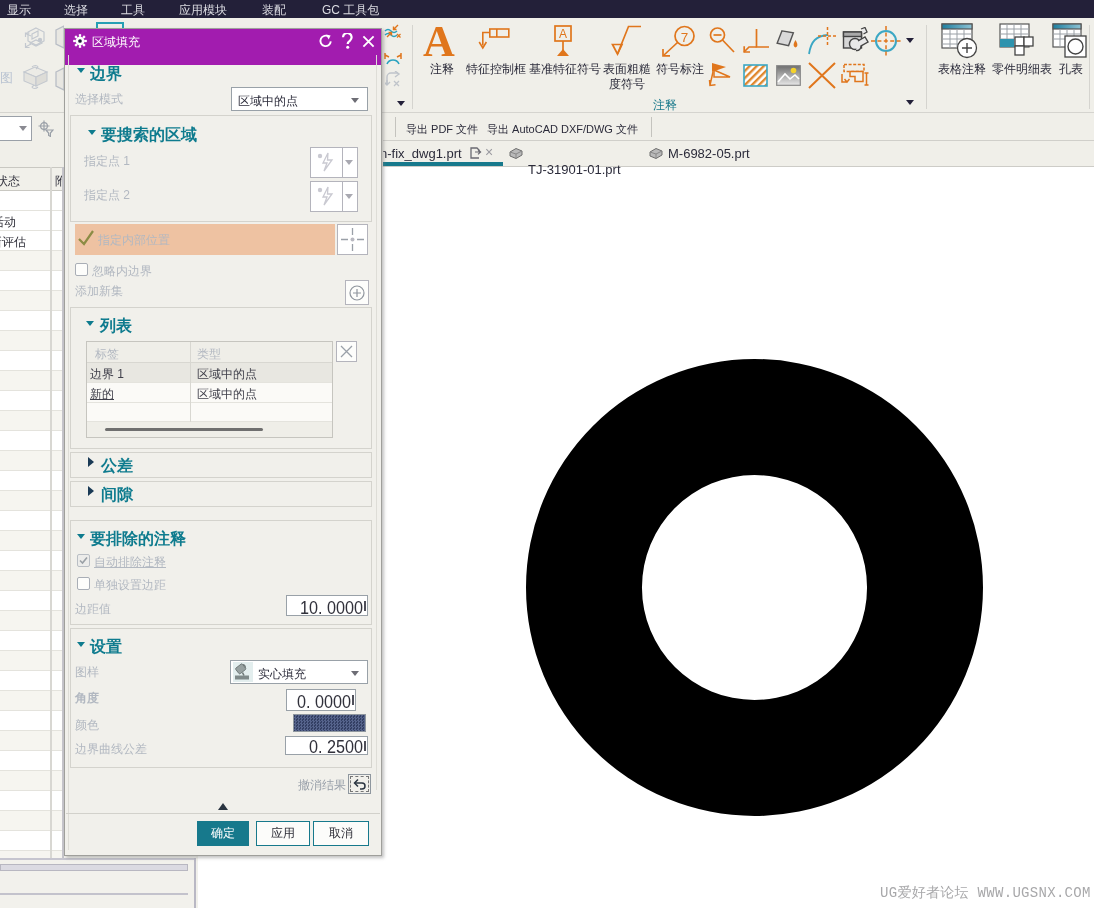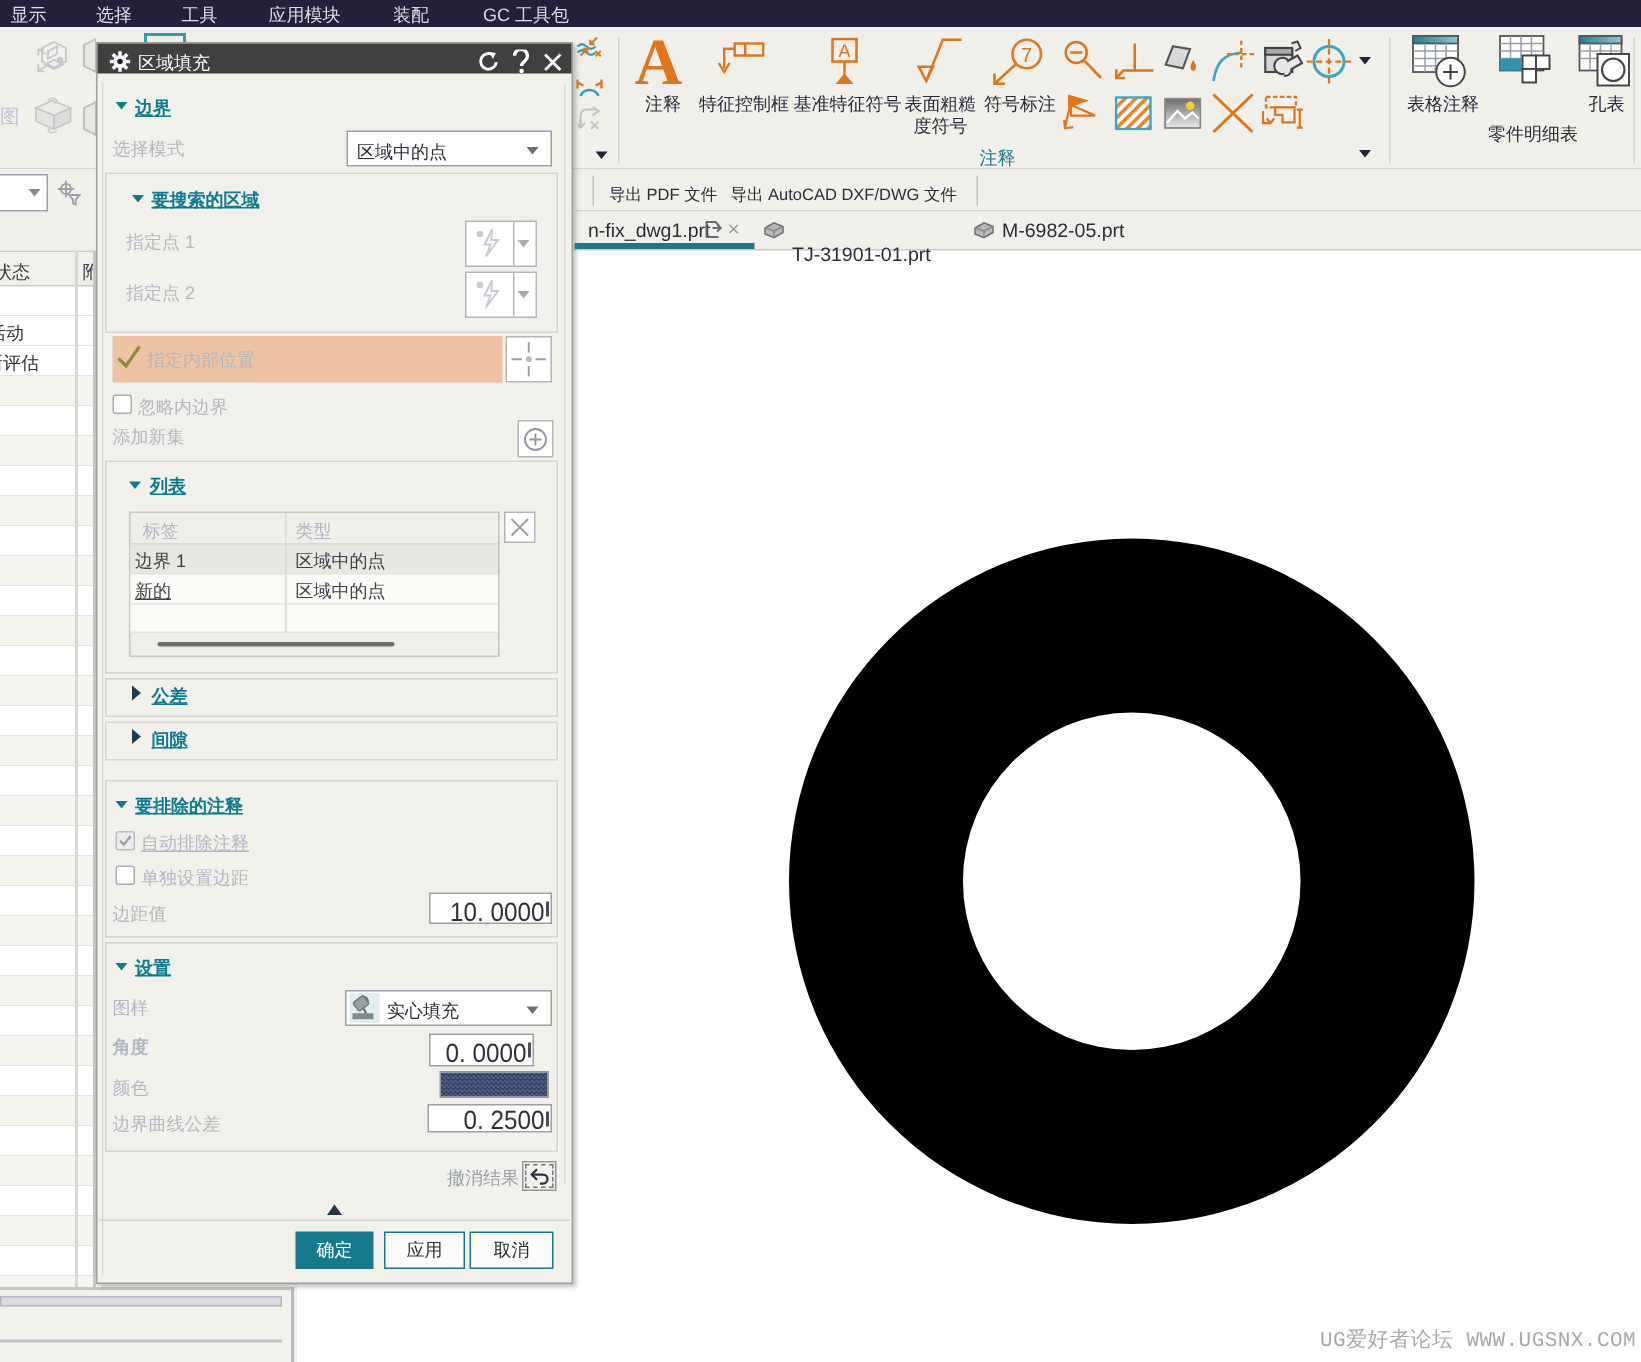--- a/index.html
+++ b/index.html
@@ -1,21 +1,21 @@
 <!DOCTYPE html>
 <html><head>
 <meta charset="utf-8">
 <style>
 html,body{margin:0;padding:0;}
 body{width:1094px;height:908px;overflow:hidden;position:relative;background:#fff;
  font-family:"Liberation Sans",sans-serif;}
 .ab{position:absolute;}
 .t12{font-size:12px;color:#2b2b3a;white-space:nowrap;}
 .lbl{font-size:12px;color:#b2b8c1;white-space:nowrap;}
-.teal{font-size:12px;font-weight:bold;color:#0e7b8e;white-space:nowrap;text-decoration:underline;}
+.teal{font-size:16px;font-weight:bold;color:#0e7b8e;white-space:nowrap;}
 .gbox{position:absolute;border:1px solid #d4d3cd;background:#f1f0eb;}
 .inp{position:absolute;background:#fff;border:1px solid #99a1a8;}
 .num{position:absolute;right:4px;top:2px;font-size:18px;color:#30303a;
  transform:scale(0.9,0.98);transform-origin:right top;letter-spacing:0px;white-space:nowrap;}
 </style>
 </head>
 <body>
 
 <div class="ab" id="menubar" style="left:0;top:0;width:1094px;height:18px;background:#232039;border-bottom:2px solid #7b7990;box-sizing:content-box;">
  <div class="ab" style="left:7px;top:2px;font-size:12px;color:#dcdce2;">显示</div>
@@ -216,42 +216,42 @@
  <g stroke="#9aa0a6" stroke-width="1">
       <path d="M1,6 h29 M1,11 h29 M1,16 h29 M8,1 v23 M15,1 v23 M22,1 v23"></path>
     </g>
  <rect x="1" y="16" width="14" height="8" fill="#2e93ae"></rect>
  <g fill="#fff" stroke="#444" stroke-width="1.3">
   <rect x="16" y="14" width="9" height="9"></rect>
       <rect x="25" y="14" width="9" height="9"></rect>
       <rect x="16" y="23" width="9" height="9"></rect>
  </g>
 </svg>
-<div class="ab t12" style="left:992px;top:61px;margin-top:20px;">零件明细表</div>
+<div class="ab t12" style="left:992px;top:61px;">零件明细表</div>
 <svg class="ab" style="left:1052px;top:23px;" width="38" height="37" viewBox="0 0 38 37">
  <rect x="1" y="1" width="28" height="23" fill="#fff" stroke="#555" stroke-width="1.2"></rect>
  <rect x="1" y="1" width="28" height="5" fill="url(#th)" stroke="#555" stroke-width="1.2"></rect>
  <g stroke="#9aa0a6" stroke-width="1">
       <path d="M1,11 h28 M1,16 h28 M8,6 v18 M15,6 v18 M22,6 v18"></path>
     </g>
  <rect x="13" y="13" width="21" height="21" fill="#fff" stroke="#444" stroke-width="1.3"></rect>
  <circle cx="23.5" cy="23.5" r="7.5" fill="none" stroke="#444" stroke-width="1.4"></circle>
 </svg>
 <div class="ab t12" style="left:1059px;top:61px;">孔表</div>
 <div class="ab" style="left:96px;top:22px;width:24px;height:7px;border:2px solid #27a0b4;border-bottom:none;"></div>
 
 <div class="ab" id="exportbar" style="left:0;top:113px;width:1094px;height:28px;background:#f0efe9;border-bottom:1px solid #d0cfca;box-sizing:border-box;">
  <div class="ab" style="left:406px;top:9px;font-size:11px;color:#2b2b3a;white-space:nowrap;">导出 PDF 文件</div>
  <div class="ab" style="left:487px;top:9px;font-size:11px;color:#2b2b3a;white-space:nowrap;">导出 AutoCAD DXF/DWG 文件</div>
  <div class="ab" style="left:395px;top:4px;width:1px;height:20px;background:#c4c3be;"></div>
  <div class="ab" style="left:651px;top:4px;width:1px;height:20px;background:#c4c3be;"></div>
 </div>
 
 <div class="ab" id="tabbar" style="left:0;top:141px;width:1094px;height:26px;background:#f0efe9;border-bottom:1px solid #cdccc7;box-sizing:border-box;">
- <div class="ab" style="left:380px;top:5px;font-size:13px;color:#2b2b3a;margin-left:12px;">n-fix_dwg1.prt</div>
+ <div class="ab" style="left:380px;top:5px;font-size:13px;color:#2b2b3a;">n-fix_dwg1.prt</div>
  <div class="ab" style="left:528px;top:5px;font-size:13px;color:#2b2b3a;margin-top:16px;">TJ-31901-01.prt</div>
  <div class="ab" style="left:668px;top:5px;font-size:13px;color:#2b2b3a;">M-6982-05.prt</div>
  <div class="ab" style="left:360px;top:21px;width:143px;height:4px;background:#17798c;"></div>
  <svg class="ab" style="left:469px;top:5px;" width="13" height="14" viewBox="0 0 13 14">
   <path d="M2,4 v8 h8 M2,6 v-4 h6 l2,2 v2" fill="none" stroke="#6a6a72" stroke-width="1.3"></path>
   <path d="M6,6 h5 m-2,-2.4 l2.6,2.4 -2.6,2.4" fill="none" stroke="#6a6a72" stroke-width="1.2"></path>
  </svg>
  <div class="ab" style="left:485px;top:3px;font-size:14px;color:#9a9aa0;">×</div>
  <svg class="ab" style="left:508px;top:5px;" width="16" height="14" viewBox="0 0 16 14">
   <path d="M2,6 L8,2.5 L14,5 L14,9 L8,12.5 L2,10 Z" fill="#b9b9b9" stroke="#6e6e6e" stroke-width="1"></path>
@@ -290,21 +290,21 @@
 </div>
 
 <svg class="ab" style="left:525px;top:358px;" width="460" height="460" viewBox="0 0 460 460">
  <path d="M229.5,1 a228.5,228.5 0 1,0 0,457 a228.5,228.5 0 1,0 0,-457 Z
           M229.5,117 a112.5,112.5 0 1,1 0,225 a112.5,112.5 0 1,1 0,-225 Z" fill="#000" fill-rule="evenodd"></path>
 </svg>
 <div class="ab" style="left:880px;top:884px;font-family:'Liberation Mono',monospace;font-size:14px;letter-spacing:0.3px;color:#a8a8aa;white-space:nowrap;">UG爱好者论坛 WWW.UGSNX.COM</div>
 
 <div class="ab" id="dialog" style="left:64px;top:28px;width:318px;height:828px;background:#f1f0eb;border:1px solid #9f9f9b;box-shadow:2px 2px 3px rgba(120,120,120,0.45);box-sizing:border-box;">
 
- <div class="ab" style="left:0;top:0;width:316px;height:20px;background:#404040;">
+ <div class="ab" style="left:0;top:0;width:316px;height:36px;background:#a21caf;">
   <svg class="ab" style="left:8px;top:5px;" width="14" height="14" viewBox="0 0 16 16">
    <g fill="#fff">
           <circle cx="8" cy="8" r="5"></circle>
    <g id="te">
             <rect x="6.7" y="0.2" width="2.6" height="3"></rect>
           </g>
    <use href="#te" transform="rotate(45 8 8)"></use>
           <use href="#te" transform="rotate(90 8 8)"></use>
    <use href="#te" transform="rotate(135 8 8)"></use>
           <use href="#te" transform="rotate(180 8 8)"></use>

